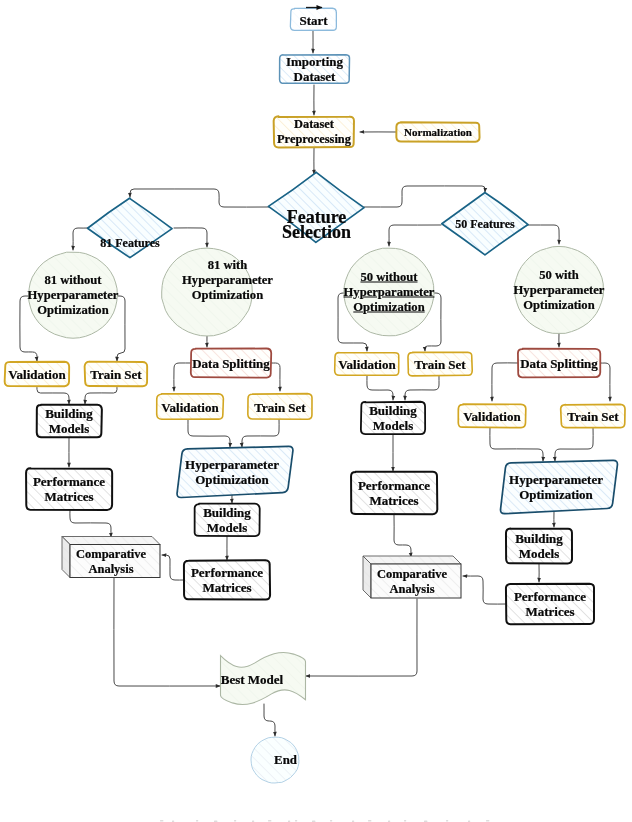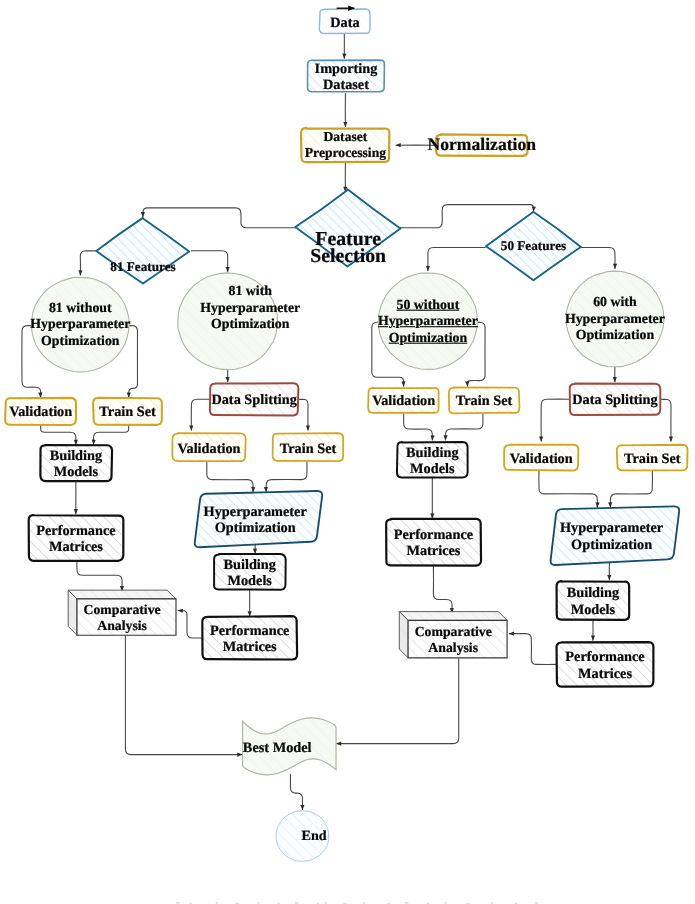--- a/index.html
+++ b/index.html
@@ -400,40 +400,40 @@
             <rect x="388" y="820.6" width="2.2" height="1.6" fill="#d9d9d9" rx="0.6"></rect>
             <rect x="404" y="820" width="2.2" height="1.6" fill="#d9d9d9" rx="0.6"></rect>
             <rect x="424" y="820.6" width="3.4" height="1.6" fill="#d9d9d9" rx="0.6"></rect>
             <rect x="446" y="820" width="2.2" height="1.6" fill="#d9d9d9" rx="0.6"></rect>
             <rect x="468" y="820.6" width="2.2" height="1.6" fill="#d9d9d9" rx="0.6"></rect>
             <rect x="486" y="820" width="3.4" height="1.6" fill="#d9d9d9" rx="0.6"></rect>
           </g>
         </g>
   </svg>
   <div id="label-layer">
-        <div class="nlabel" style="left: 313.5px; top: 19.5px; font-size: 13px;">Data</div>
+        <div class="nlabel" style="left: 313.5px; top: 19.5px; font-size: 13px;">Start</div>
         <div class="nlabel" style="left: 314.5px; top: 69px; font-size: 13px;">Importing
 Dataset</div>
         <div class="nlabel" style="left: 314px; top: 132px; font-size: 12.4px;">Dataset
 Preprocessing</div>
-        <div class="nlabel" style="left: 438px; top: 132px; font-size: 16px;">Normalization</div>
+        <div class="nlabel" style="left: 438px; top: 132px; font-size: 11px;">Normalization</div>
         <div class="nlabel" style="left: 316.5px; top: 225px; font-size: 18px;">Feature
 Selection</div>
         <div class="nlabel" style="left: 130px; top: 228px; font-size: 12px; margin-top: 15px;">81 Features</div>
         <div class="nlabel" style="left: 485px; top: 224px; font-size: 12px;">50 Features</div>
         <div class="nlabel" style="left: 73px; top: 295px; font-size: 12.6px;">81 without
 Hyperparameter
 Optimization</div>
         <div class="nlabel" style="left: 207px; top: 280px; font-size: 12.6px; padding-left: 41px;">81 with
 Hyperparameter
 Optimization</div>
         <div class="nlabel" style="left: 389px; top: 292px; font-size: 12.6px; text-decoration: underline;">50 without
 Hyperparameter
 Optimization</div>
-        <div class="nlabel" style="left: 559px; top: 290px; font-size: 12.6px;">60 with
+        <div class="nlabel" style="left: 559px; top: 290px; font-size: 12.6px;">50 with
 Hyperparameter
 Optimization</div>
         <div class="nlabel" style="left: 37px; top: 374px; font-size: 13px;">Validation</div>
         <div class="nlabel" style="left: 116px; top: 374px; font-size: 13px;">Train Set</div>
         <div class="nlabel" style="left: 231px; top: 363px; font-size: 13px;">Data Splitting</div>
         <div class="nlabel" style="left: 190px; top: 406.5px; font-size: 13px;">Validation</div>
         <div class="nlabel" style="left: 280px; top: 406.5px; font-size: 13px;">Train Set</div>
         <div class="nlabel" style="left: 367px; top: 364px; font-size: 13px;">Validation</div>
         <div class="nlabel" style="left: 440px; top: 364px; font-size: 13px;">Train Set</div>
         <div class="nlabel" style="left: 559px; top: 363px; font-size: 13px;">Data Splitting</div>

